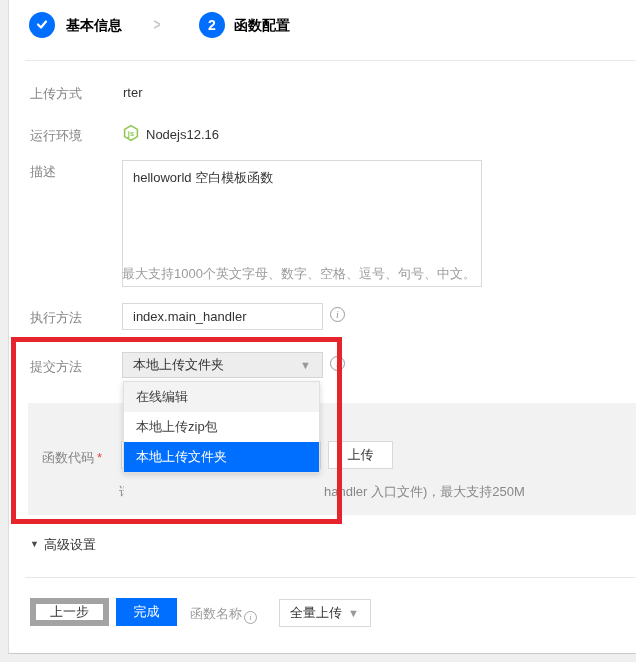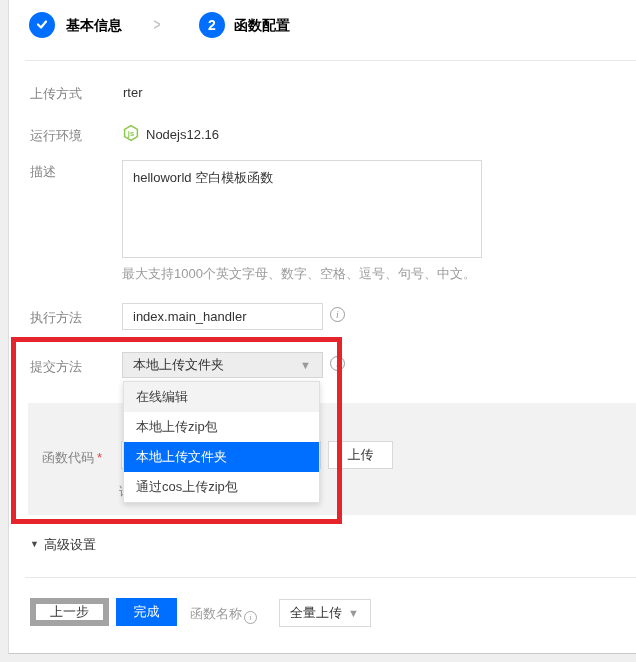--- a/index.html
+++ b/index.html
@@ -23,21 +23,21 @@
   .step-num { color:#fff; font-size:14px; font-weight:bold; }
   .step-label { position:absolute; font-size:14px; font-weight:bold; color:#000; line-height:26px; }
   .step-sep { position:absolute; color:#c7c7c7; font-size:17px; line-height:26px; font-weight:bold; transform:scaleX(.7); }
 
   .divider { position:absolute; height:1px; background:#e8e8e8; }
 
   .field-label { position:absolute; left:30px; color:#848484; font-size:13px; }
   .field-value { position:absolute; color:#333; font-size:13px; }
 
   textarea.desc {
-    position:absolute; left:122px; top:160px; width:360px; height:98px;
+    position:absolute; left:122px; top:160px; width:360px; height:127px;
     border:1px solid #d9d9d9; resize:none; padding:8px 10px;
     font-family:inherit; font-size:13px; color:#333; outline:none; background:#fff;
   }
   .hint { position:absolute; color:#9b9b9b; font-size:13px; }
 
   input.text-input {
     position:absolute; left:122px; top:303px; width:201px; height:27px;
     border:1px solid #d9d9d9; padding:0 10px; font-family:inherit;
     font-size:13px; color:#333; outline:none; background:#fff;
   }
@@ -148,26 +148,26 @@
   <div class="info-icon" style="left:330px; top:356px;">i</div>
 
   <div class="code-section">
     <div class="abs" style="left:14px; top:46px; color:#848484;">
       <span>函数代码</span><span class="required">*</span>
     </div>
   </div>
   <div class="hidden-input"></div>
   <button class="upload-btn">上传</button>
   <div class="code-hint code-hint-sliver">请</div>
+  <div class="code-hint" style="left:324px;">handler 入口文件)，最大支持250M</div>
 
   <div class="menu">
     <div class="menu-item hover">在线编辑</div>
     <div class="menu-item">本地上传zip包</div>
     <div class="menu-item selected">本地上传文件夹</div>
-    <div class="menu-item">通过cos上传zip包</div>
   </div>
 
   <div class="red-rect"></div>
 
   <span class="adv-caret">▼</span>
   <div class="adv-label">高级设置</div>
 
   <div class="divider" style="left:25px; top:577px; width:611px;"></div>
 
   <button class="btn btn-plain" style="left:30px; top:598px; width:79px;">上一步</button>

